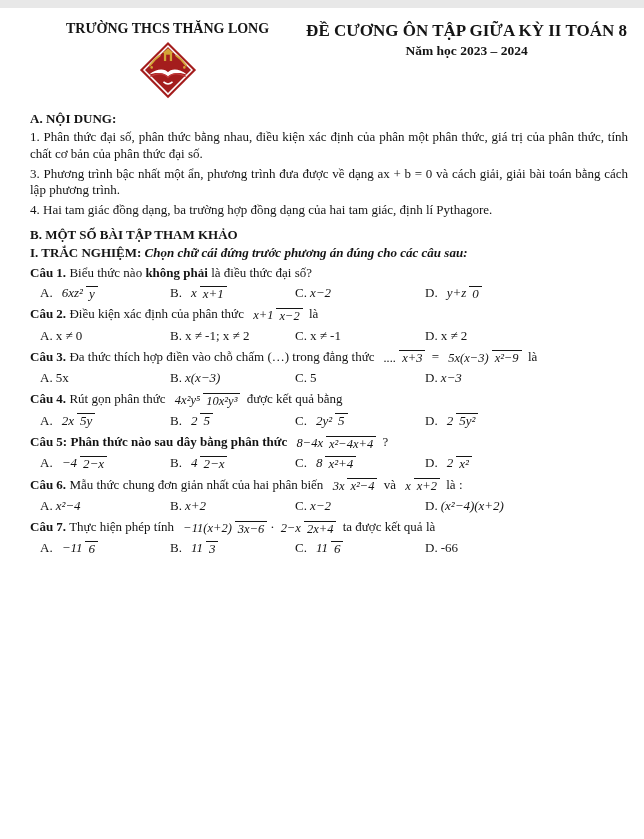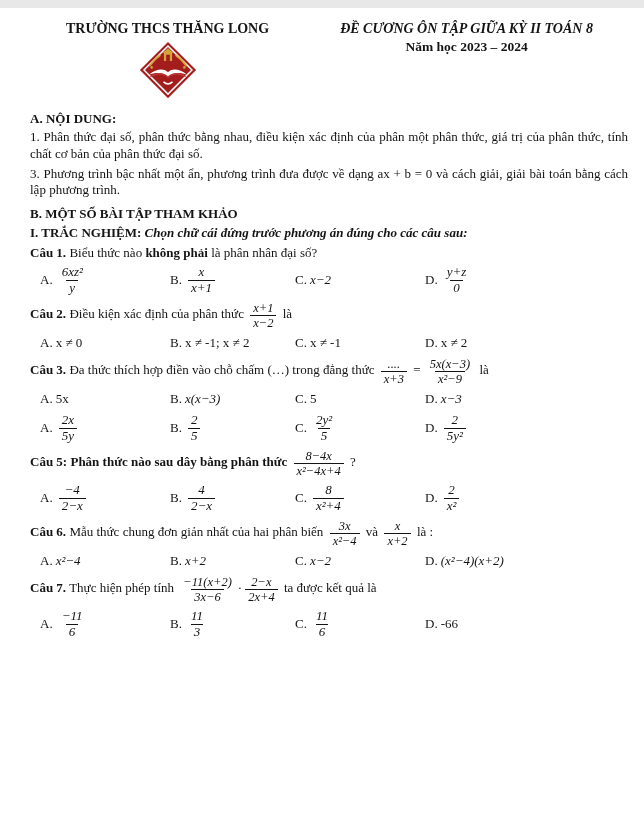--- a/index.html
+++ b/index.html
@@ -6,41 +6,41 @@
   .page{
     width:644px;height:839px;margin:8px auto;background:#ffffff;
     box-sizing:border-box;padding:12px 16px 8px 30px;overflow:hidden;
     font-family:"Liberation Serif","DejaVu Serif",serif;
     font-size:13px;color:#141414;line-height:1.25;
   }
   .doc-header{display:flex;}
   .head-left{width:46%;text-align:center;}
   .head-right{width:54%;text-align:center;}
   .head-school,.head-dept{font-weight:bold;font-size:14px;line-height:1.3;}
-  .head-title{font-weight:bold;font-size:14px;line-height:1.3;font-style:italic;}
+  .head-title{font-weight:bold;font-size:17px;line-height:1.3;}
   .head-year{font-weight:bold;font-size:13.5px;line-height:1.3;}
   .logo-wrap{margin:3px auto 0;width:58px;height:60px;}
   .h-section{font-weight:bold;margin:8px 0 2px;}
   .h-section.first{margin-top:10px;}
   .content-item{margin:2px 0 4px;text-align:justify;}
   .mc-line{margin:2px 0 4px;}
   .bold{font-weight:bold;}
   .bold-italic{font-weight:bold;font-style:italic;}
   .math{font-style:italic;}
   .question{margin:2px 0 2px;}
   .stem{line-height:1.25;}
   .qlabel{font-weight:bold;}
   .options{
     display:grid;grid-template-columns:130px 125px 130px 1fr;
     padding-left:10px;align-items:center;margin:3px 0 4px;
   }
   .option{display:flex;align-items:center;min-height:18px;}
   .option .olabel{margin-right:3px;}
   .frac{
-    display:inline-flex;flex-direction:column;align-items:center;
+    display:inline-flex;align-items:center;
     vertical-align:middle;font-style:italic;margin:1px 3px;line-height:1.12;
     text-align:center;
   }
   .frac .num{padding:0 3px;}
   .frac .den{border-top:1px solid #141414;padding:0 3px;}
   .stem .frac{font-size:12.5px;}
 </style>
 </head>
 <body>
 
@@ -69,28 +69,29 @@
     <div class="head-right">
       <div class="head-title">ĐỀ CƯƠNG ÔN TẬP GIỮA KỲ II TOÁN 8</div>
       <div class="head-year">Năm học 2023 – 2024</div>
     </div>
   </div>
 
   <div class="h-section first">A. NỘI DUNG:</div>
   <div>
       <p class="content-item">1. Phân thức đại số, phân thức bằng nhau, điều kiện xác định của phân một phân thức, giá trị của phân thức, tính chất cơ bản của phân thức đại số.</p>
       <p class="content-item">3. Phương trình bậc nhất một ẩn, phương trình đưa được về dạng ax + b = 0 và cách giải, giải bài toán bằng cách lập phương trình.</p>
+      <p class="content-item">4. Hai tam giác đồng dạng, ba trường hợp đồng dạng của hai tam giác, định lí Pythagore.</p>
     </div>
 
   <div class="h-section">B. MỘT SỐ BÀI TẬP THAM KHẢO</div>
   <p class="mc-line"><span class="bold">I. TRẮC NGHIỆM:</span> <span class="bold-italic">Chọn chữ cái đứng trước phương án đúng cho các câu sau:</span></p>
 
   <div>
       <div class="question">
-        <div class="stem"><span class="qlabel">Câu 1.</span><span> Biểu thức nào </span><span class="bold">không phải</span><span> là phân nhân đại số?</span></div>
+        <div class="stem"><span class="qlabel">Câu 1.</span><span> Biểu thức nào </span><span class="bold">không phải</span><span> là điều thức đại số?</span></div>
         <div class="options">
           <div class="option">
             <span class="olabel">A.</span>
             <span class="frac">
               <span class="num">6xz²</span>
               <span class="den">y</span>
             </span>
           </div>
           <div class="option">
             <span class="olabel">B.</span>
@@ -157,20 +158,24 @@
             <span class="olabel">C.</span>
             <span>5</span>
           </div>
           <div class="option">
             <span class="olabel">D.</span>
             <span class="math">x−3</span>
           </div>
         </div>
       </div>
       <div class="question">
+        <div class="stem"><span class="qlabel">Câu 4.</span><span> Rút gọn phân thức </span><span class="frac">
+            <span class="num">4x²y⁵</span>
+            <span class="den">10x²y³</span>
+          </span><span> được kết quả bằng</span></div>
         <div class="options">
           <div class="option">
             <span class="olabel">A.</span>
             <span class="frac">
               <span class="num">2x</span>
               <span class="den">5y</span>
             </span>
           </div>
           <div class="option">
             <span class="olabel">B.</span>

